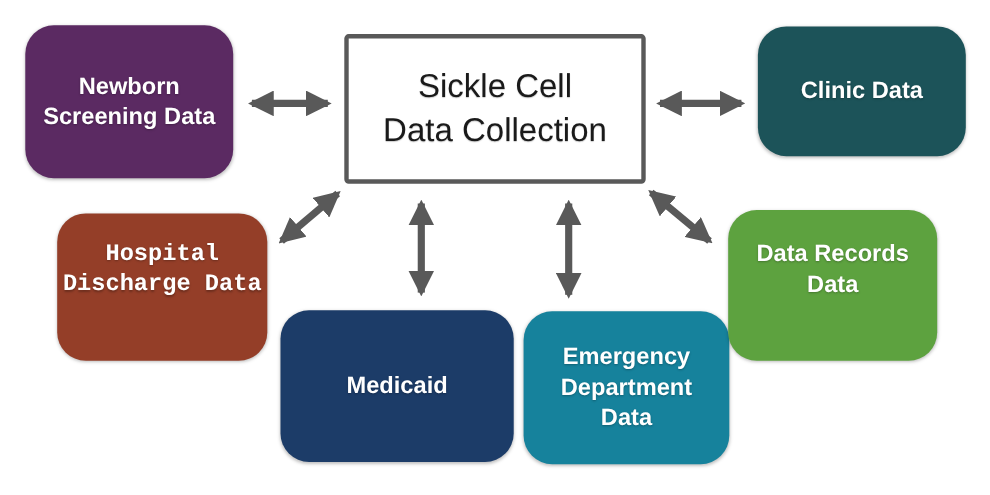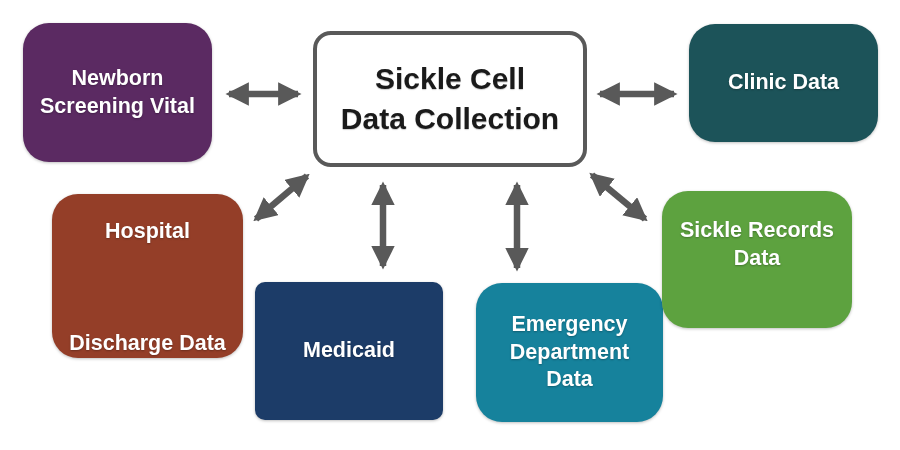--- a/index.html
+++ b/index.html
@@ -26,37 +26,37 @@
     font-weight: bold;
     font-size: 21.5px;
     line-height: 1.3;
     text-align: center;
     text-shadow: 0 1px 2px rgba(0,0,0,0.28);
     box-shadow: 0 1px 3px rgba(0,0,0,0.25);
   }
   .node span { display: block; }
   .node-newborn   { left: 23px;  top: 23px;  width: 189px; height: 139px; }
   .node-clinic    { left: 689px; top: 24px;  width: 189px; height: 118px; }
-  .node-hospital  { left: 52px;  top: 194px; width: 191px; height: 164px; justify-content: space-between; padding-top: 24px; box-sizing: border-box; }
-  .node-medicaid  { left: 255px; top: 282px; width: 188px; height: 138px; border-radius: 10px; }
+  .node-hospital  { left: 52px;  top: 194px; width: 191px; height: 134px; justify-content: flex-start; padding-top: 24px; box-sizing: border-box; font-family: Liberation Mono, monospace; }
+  .node-medicaid  { left: 255px; top: 282px; width: 212px; height: 138px; }
   .node-emergency { left: 460px; top: 283px; width: 187px; height: 139px; margin-left: 16px; }
   .node-vital     { left: 662px; top: 191px; width: 190px; height: 137px; justify-content: flex-start; padding-top: 26px; box-sizing: border-box; }
   .node-center {
     position: absolute;
     left: 313px; top: 31px; width: 274px; height: 136px;
     background: #ffffff;
     border: 4px solid #595959;
-    border-radius: 18px;
+    border-radius: 4px;
     box-sizing: border-box;
     display: flex;
     flex-direction: column;
     justify-content: center;
     align-items: center;
     color: #1a1a1a;
-    font-weight: bold;
+    font-weight: normal;
     font-size: 30px;
     line-height: 1.33;
     text-align: center;
     text-shadow: 0 1px 1px rgba(0,0,0,0.2);
   }
   .arrow-layer {
     position: absolute;
     left: 0; top: 0;
     width: 900px; height: 450px;
     pointer-events: none;
@@ -81,21 +81,21 @@
     <line x1="592" y1="175" x2="645" y2="219" stroke-width="6.5" marker-start="url(#ah)" marker-end="url(#ah)" style="stroke: rgb(89, 89, 89);"></line>
   </svg>
 
   <div class="node-center">
     <span>Sickle Cell</span>
     <span>Data Collection</span>
   </div>
 
   <div class="node node-newborn" style="background-color: rgb(91, 42, 98);">
     <span>Newborn</span>
-    <span>Screening Vital</span>
+    <span>Screening Data</span>
   </div>
 
   <div class="node node-clinic" style="background-color: rgb(28, 83, 89);">
     <span>Clinic Data</span>
   </div>
 
   <div class="node node-hospital" style="background-color: rgb(148, 62, 40);">
     <span>Hospital</span>
     <span>Discharge Data</span>
   </div>
@@ -104,17 +104,17 @@
     <span>Medicaid</span>
   </div>
 
   <div class="node node-emergency" style="background-color: rgb(22, 130, 156);">
     <span>Emergency</span>
     <span>Department</span>
     <span>Data</span>
   </div>
 
   <div class="node node-vital" style="background-color: rgb(93, 162, 63);">
-    <span>Sickle Records</span>
+    <span>Data Records</span>
     <span>Data</span>
   </div>
 
 </div>
 
 </body></html>

